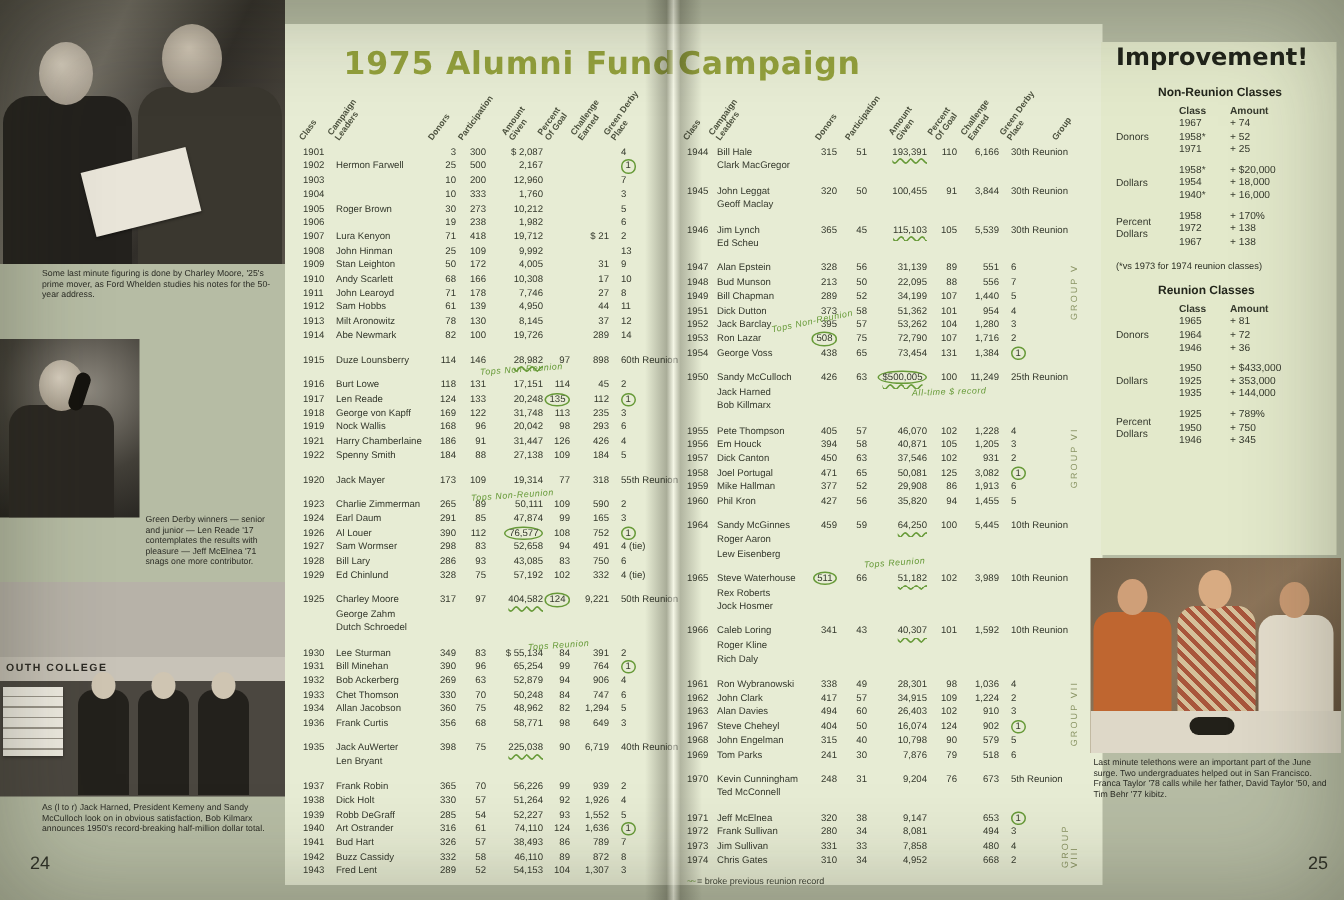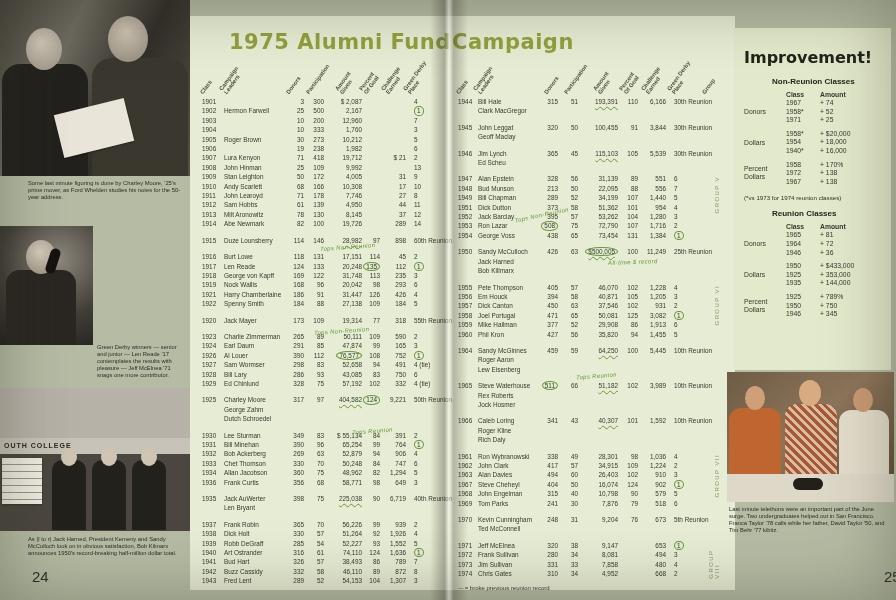--- a/index.html
+++ b/index.html
@@ -6,21 +6,21 @@
   .spread{position:relative;width:896px;height:600px;overflow:hidden;
     background:var(--page_bg,#b6bca4);font-family:"Liberation Sans",sans-serif;color:var(--ink,#35392d);}
   .spread::before{content:"";position:absolute;inset:0;box-shadow:inset 0 0 70px rgba(45,45,30,.38);pointer-events:none;z-index:9;}
   #gutter{position:absolute;left:430px;top:0;width:38px;height:600px;z-index:8;pointer-events:none;
     background:linear-gradient(90deg,rgba(40,40,28,0) 0%,rgba(40,40,28,.32) 38%,rgba(252,252,240,.6) 50%,rgba(40,40,28,.28) 62%,rgba(40,40,28,0) 100%);}
 
   
   .panel{position:absolute;background:var(--panel_bg,#e7ecd4);}
   #panel-left{left:190px;top:16px;width:256px;height:574px;}
   #panel-right{left:446px;top:16px;width:289px;height:574px;}
-  #panel-improve{left:734px;top:28px;width:157px;height:342px;background:var(--improve_bg,#e3e9cb);padding:20px 6px 6px 10px;box-sizing:border-box;}
+  #panel-improve{left:734px;top:28px;width:157px;height:342px;background:var(--improve_bg,#e3e9cb);padding:0 6px 6px 10px;box-sizing:border-box;}
 
   .title{position:absolute;font-family:"DejaVu Sans",sans-serif;font-weight:bold;font-size:21px;
     color:var(--title_olive,#93a03c);letter-spacing:.5px;white-space:nowrap;z-index:2;}
   #title-left{left:229px;top:30px;}
   #title-right{left:452px;top:30px;}
 
   
   .heads{position:absolute;height:42px;z-index:2;}
   #heads-left{left:202px;top:54px;width:242px;}
   #heads-right{left:458px;top:54px;width:262px;}
@@ -94,21 +94,21 @@
     background:repeating-linear-gradient(45deg,#a9563c 0 3px,#d5c09a 3px 6px);}
   #p4-shirt-c{left:112px;top:38px;width:50px;height:68px;border-radius:12px 12px 0 0;background:#e4ddcc;}
   #p4-table{left:0;top:102px;width:167px;height:28px;background:#ded8c8;}
   #p4-phone{left:66px;top:106px;width:30px;height:12px;border-radius:6px;background:#222019;}
   .caption{position:absolute;font-size:5.8px;line-height:7px;color:#2c2d26;z-index:2;}
   #cap1{left:28px;top:180px;width:158px;}
   #cap2{left:97px;top:344px;width:90px;}
   #cap3{left:28px;top:536px;width:162px;}
   #cap4{left:729px;top:506px;width:162px;}
 
-  .pagenum{position:absolute;font-size:15px;color:#2e3027;z-index:2;margin-left:12px;}
+  .pagenum{position:absolute;font-size:12px;color:#2e3027;z-index:2;}
   #pn-left{left:20px;top:568px;}
   #pn-right{left:872px;top:568px;}
 
   .smudge{position:absolute;border-radius:50%;filter:blur(6px);background:rgba(130,140,95,.18);pointer-events:none;}
   #smudge1{left:560px;top:90px;width:140px;height:60px;}
   #smudge2{left:250px;top:300px;width:120px;height:50px;}
 </style>
 </head>
 <body>
 

